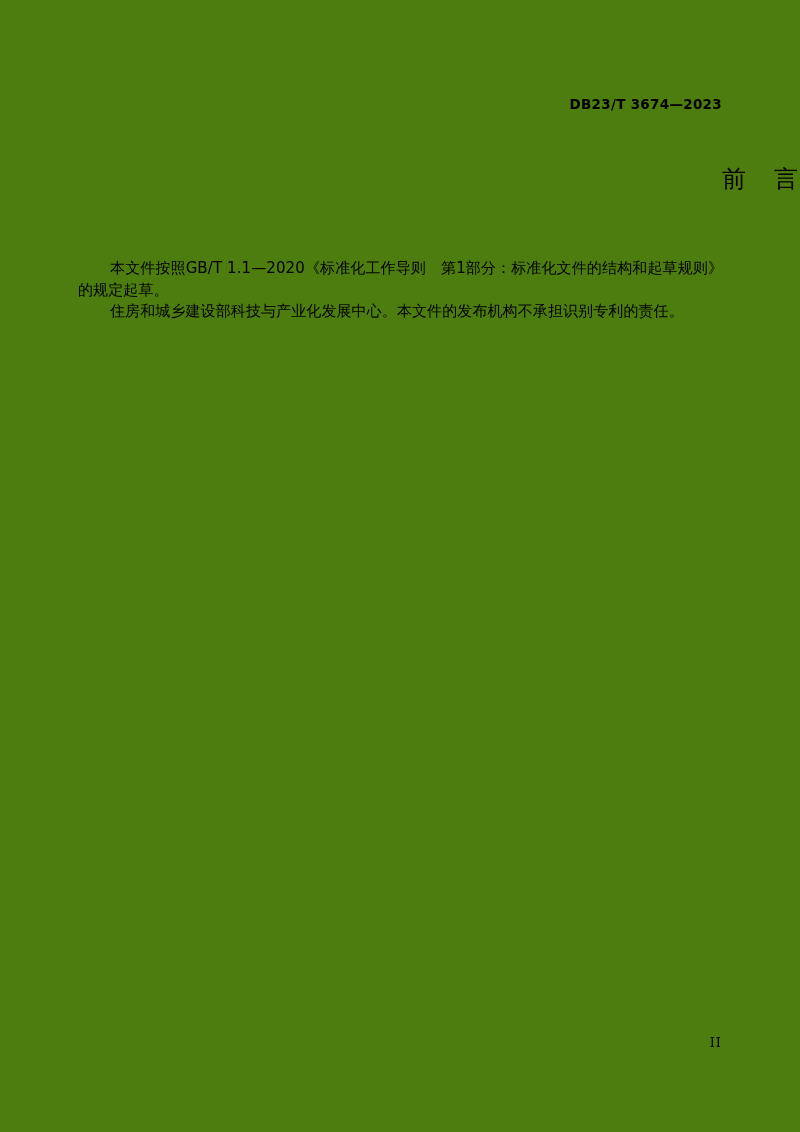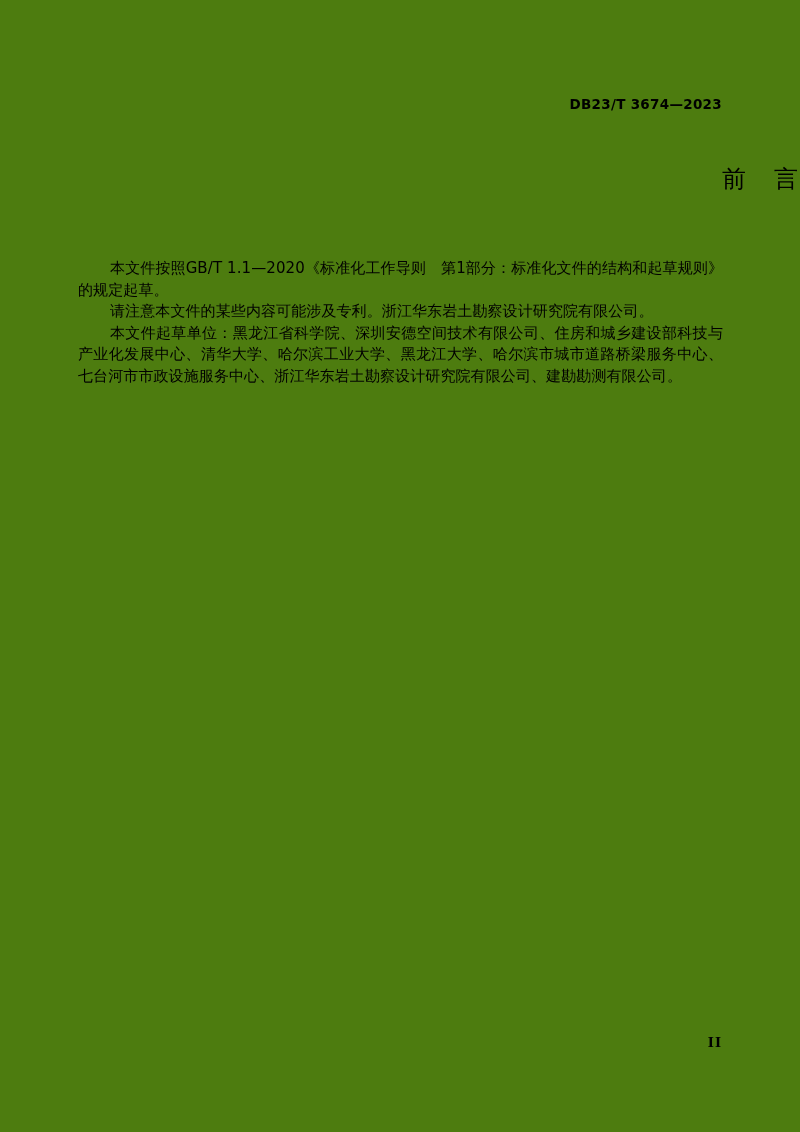--- a/index.html
+++ b/index.html
@@ -80,37 +80,35 @@
 
   
   .page-number {
     position: absolute;
     right: 78px;
     bottom: 82px;
     font-family: "DejaVu Serif", "Liberation Serif", serif;
     font-size: 13px;
     color: #000000;
     letter-spacing: 1px;
-    font-weight: bold;
   }
 </style>
 </head>
 <body>
 
 <div class="page">
 
   <div class="running-header">
     <span class="header-code">DB23/T 3674—2023</span>
   </div>
 
   <div class="doc-title">
     <span>前</span><span class="gap"></span><span>言</span>
   </div>
 
   <div class="body-block">
     <p class="para">本文件按照GB/T 1.1—2020《标准化工作导则　第1部分：标准化文件的结构和起草规则》的规定起草。</p>
-    <p class="para">请注意本文件的某些内容可能涉及专利。浙江华东岩土勘察设计研究院有限公司。</p>
-    <p class="para">本文件起草单位：黑龙江省科学院、深圳安德空间技术有限公司、住房和城乡建设部科技与产业化发展中心、清华大学、哈尔滨工业大学、黑龙江大学、哈尔滨市城市道路桥梁服务中心、七台河市市政设施服务中心、浙江华东岩土勘察设计研究院有限公司、建勘勘测有限公司。</p>
+    <p class="para">住房和城乡建设部科技与产业化发展中心。本文件的发布机构不承担识别专利的责任。</p>
   </div>
 
   <div class="page-number">II</div>
 
 </div>
 
 </body></html>

